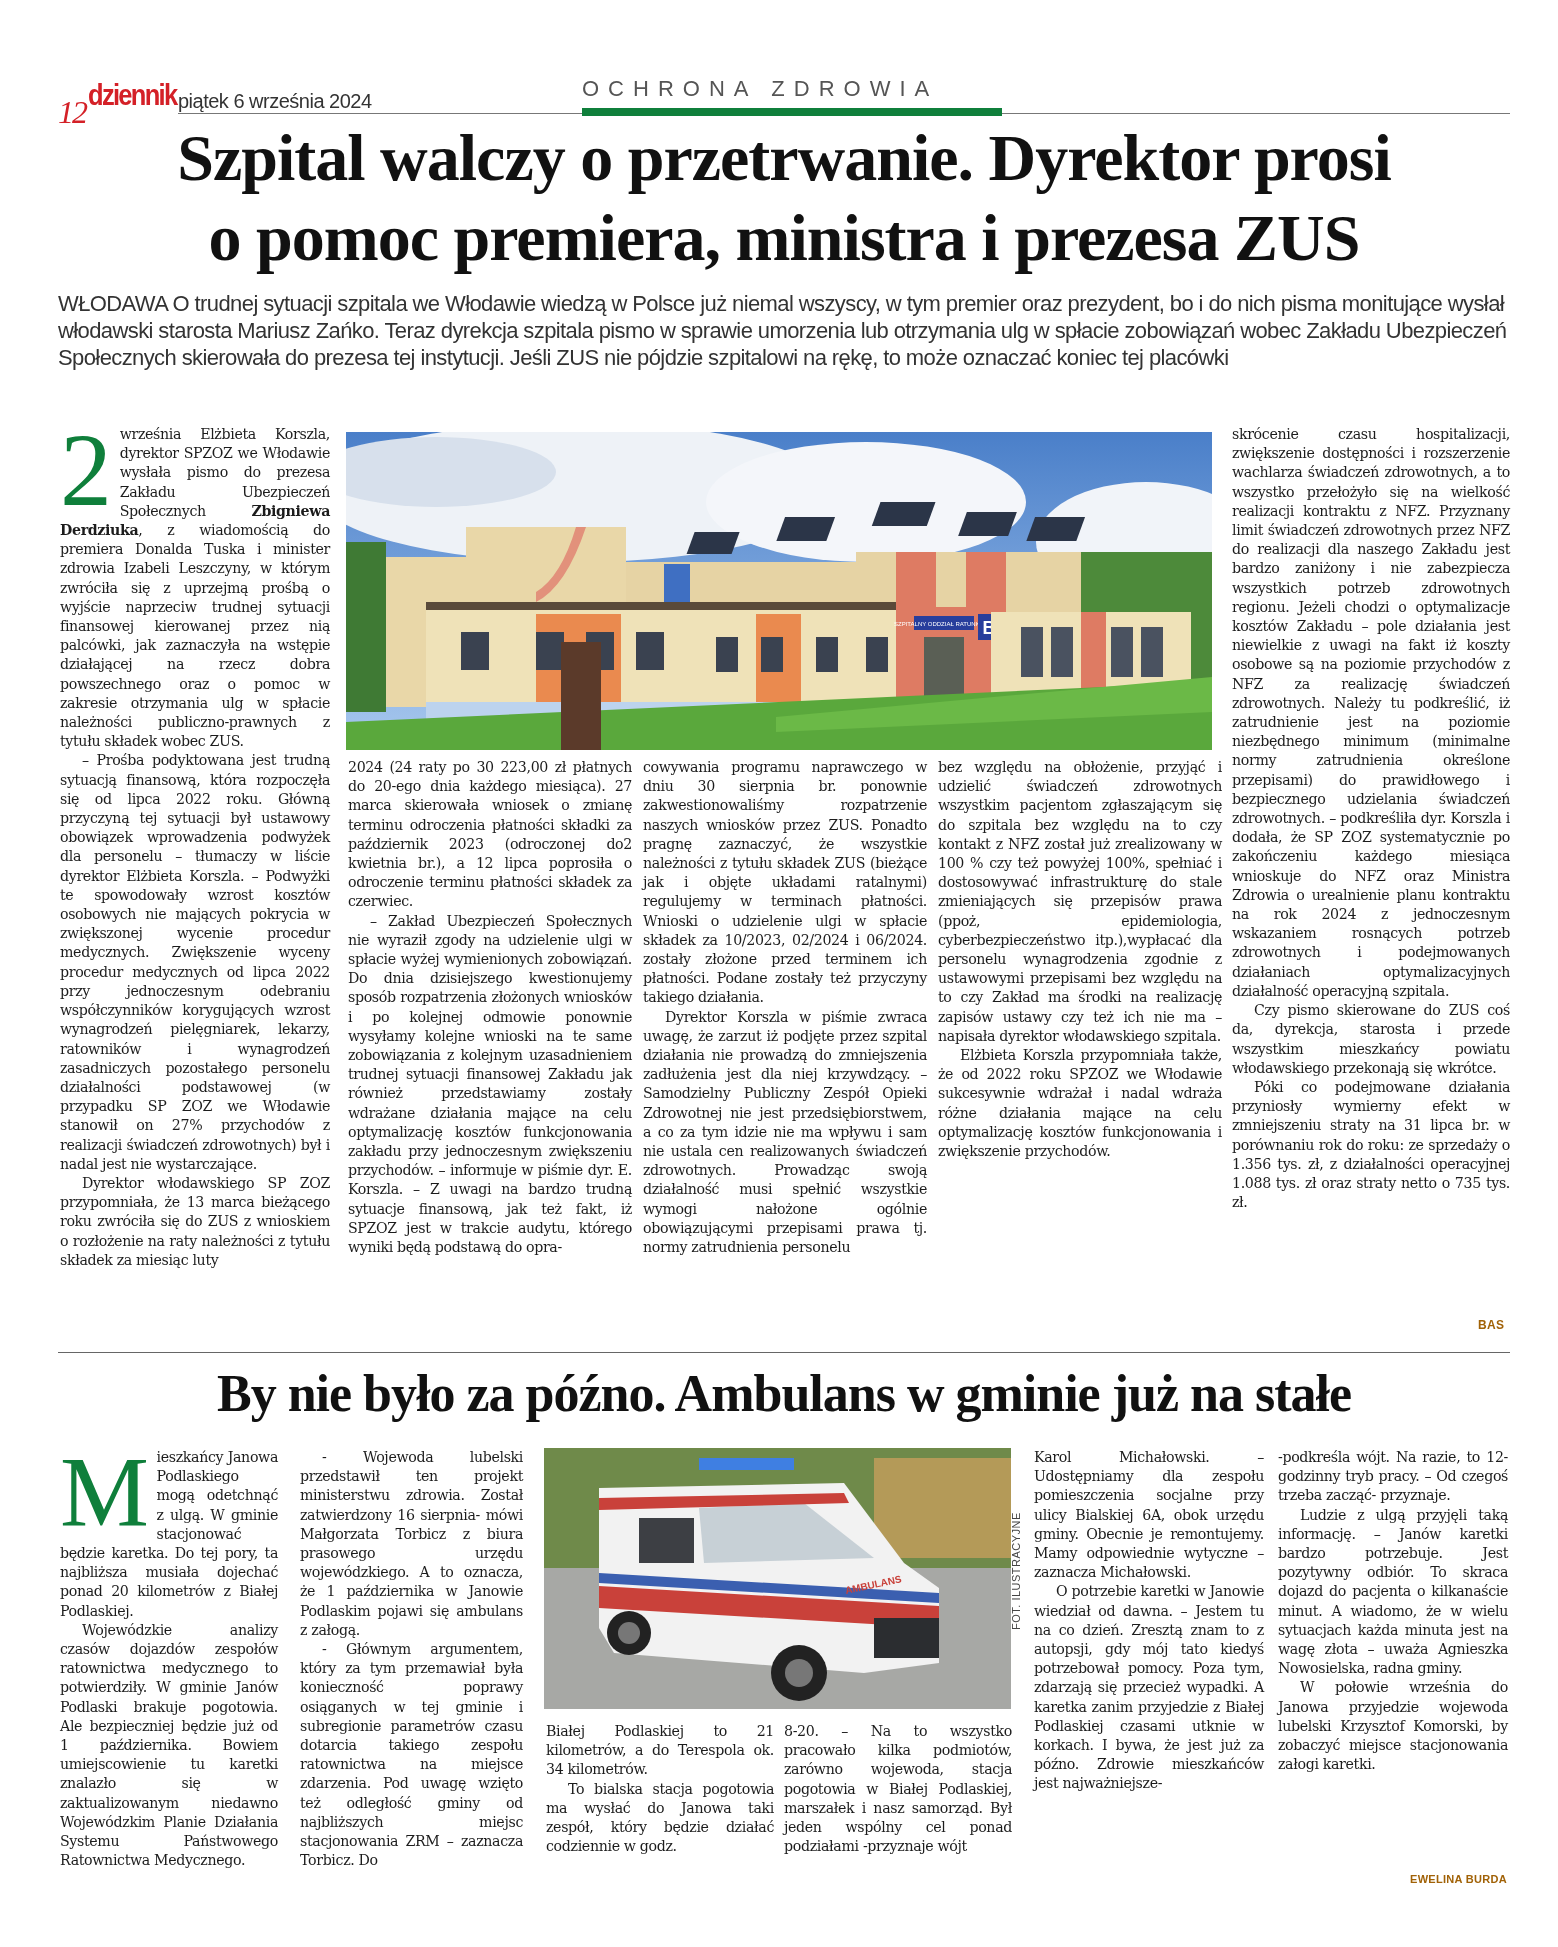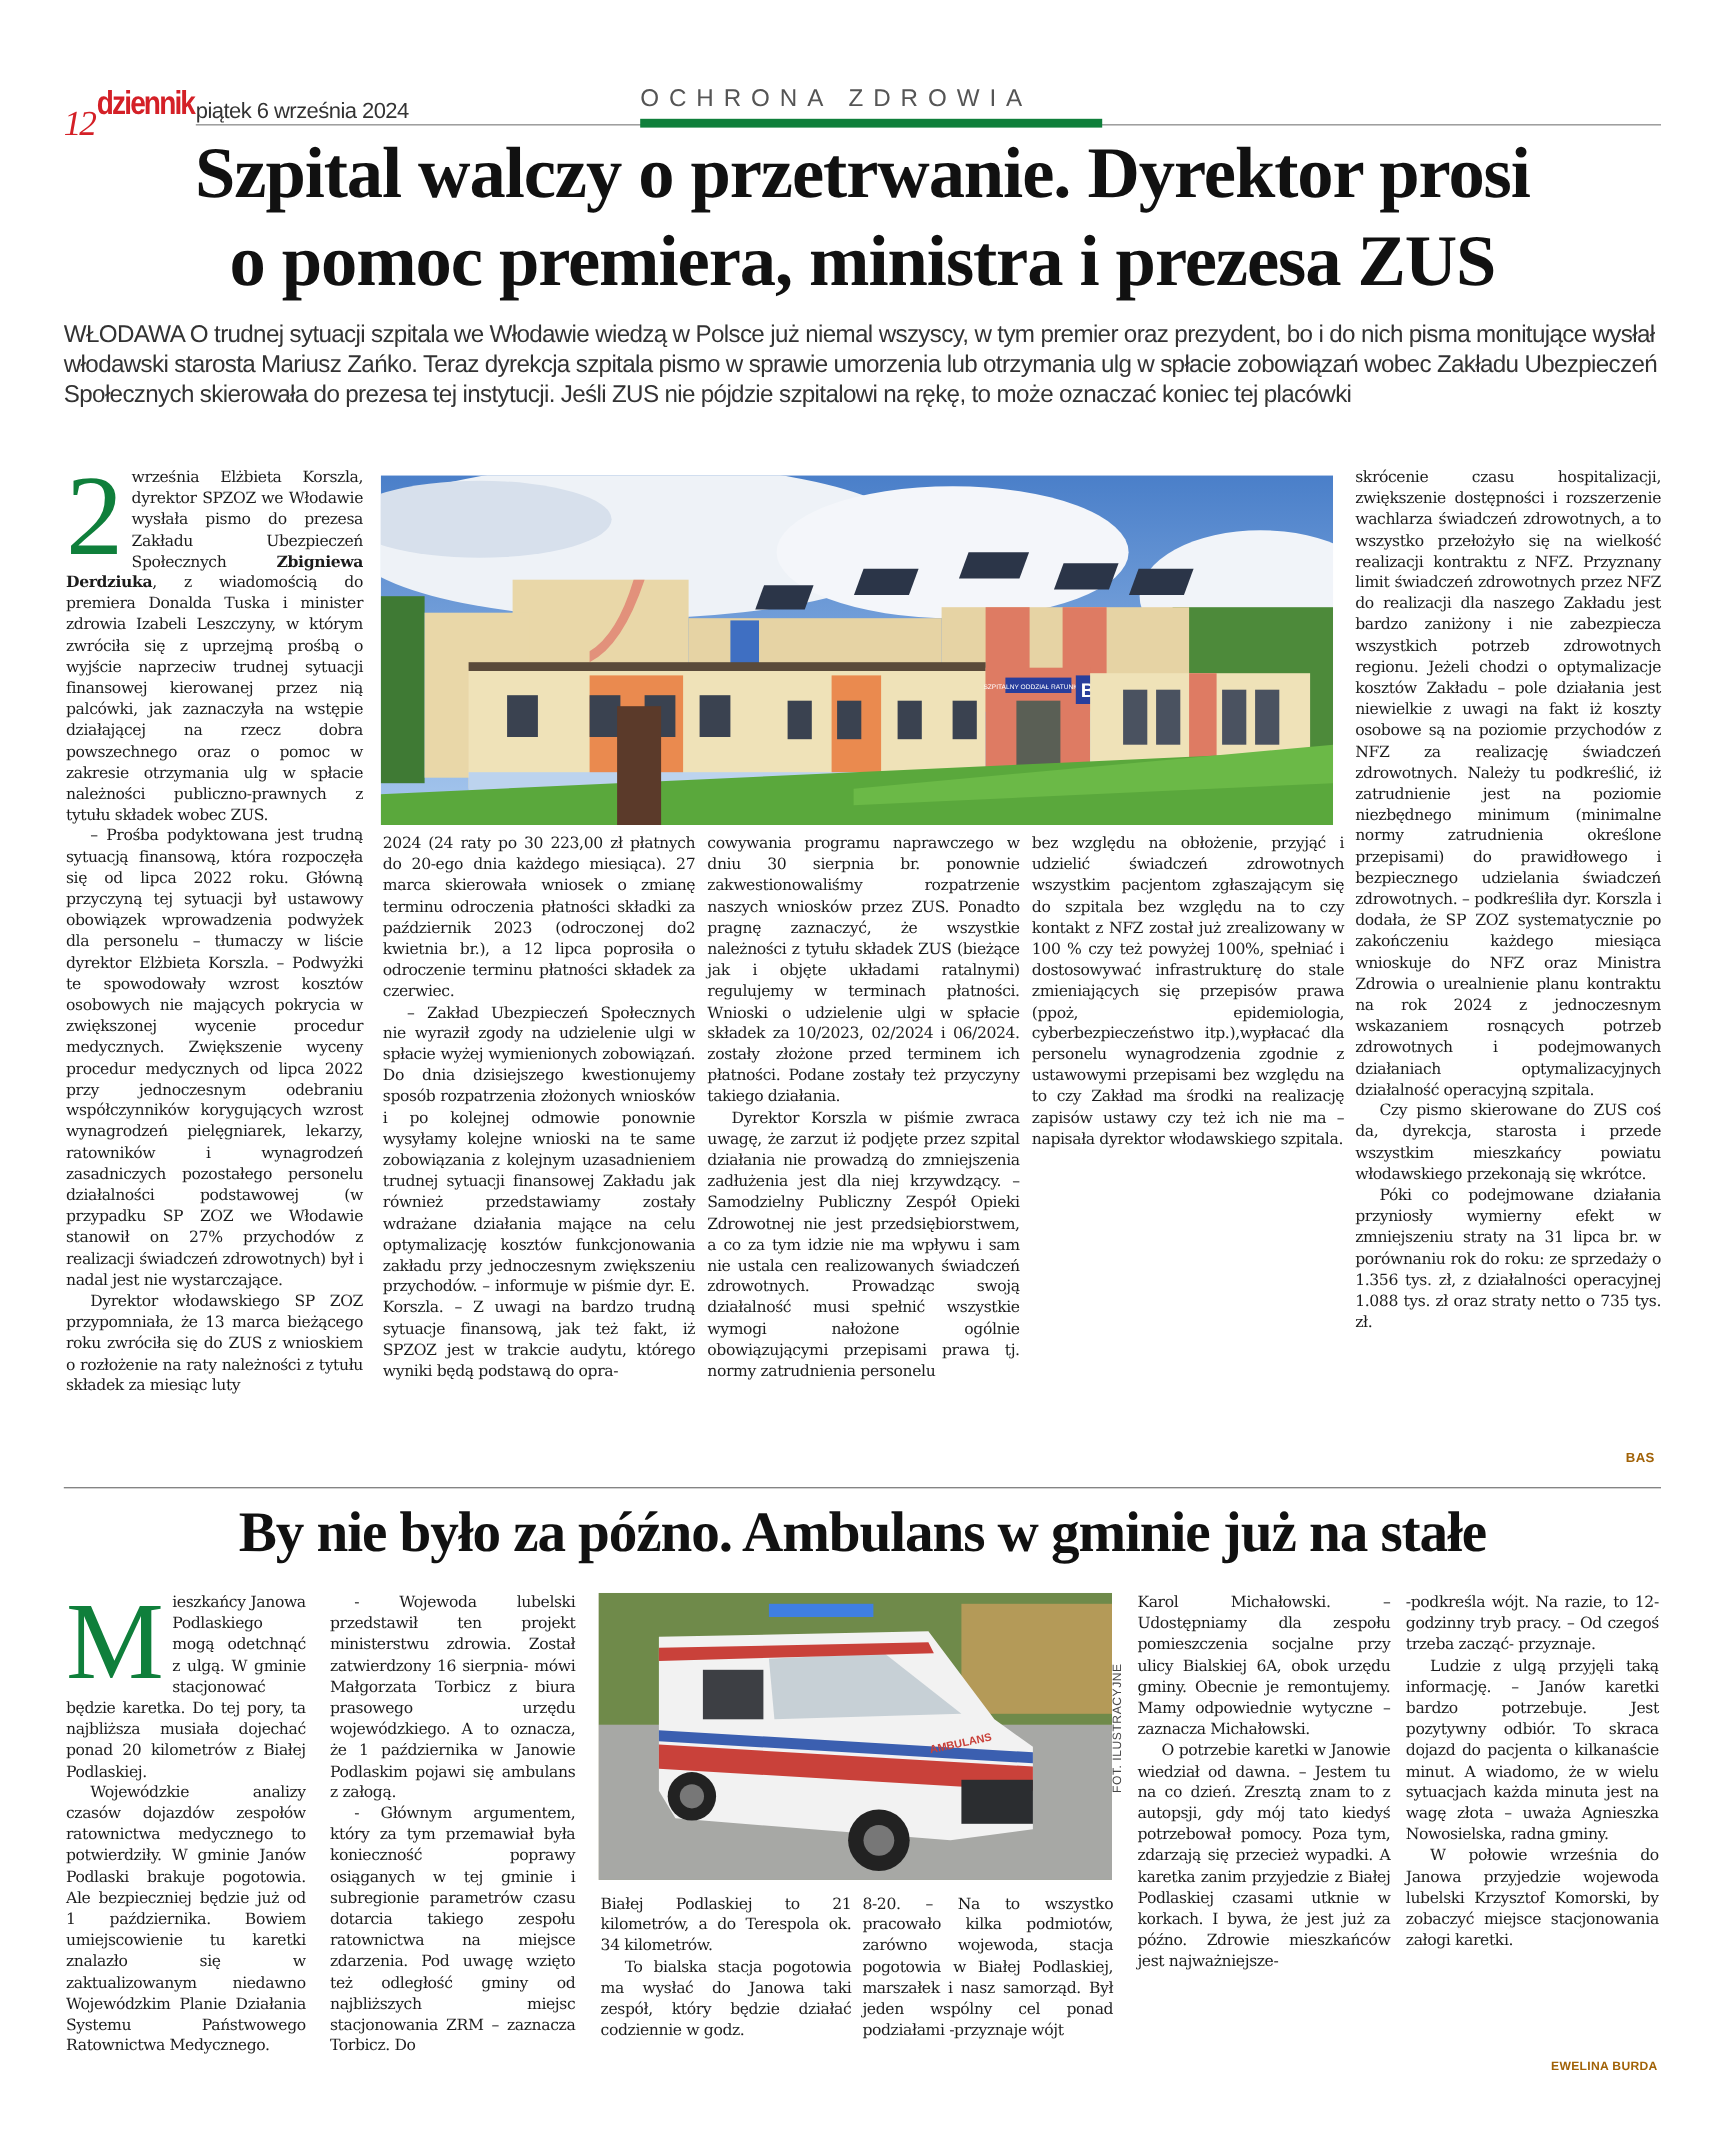--- a/index.html
+++ b/index.html
@@ -137,20 +137,21 @@
   <p>– Zakład Ubezpieczeń Społecznych nie wyraził zgody na udzielenie ulgi w spłacie wyżej wymienionych zobowiązań. Do dnia dzisiejszego kwestionujemy sposób rozpatrzenia złożonych wniosków i po kolejnej odmowie ponownie wysyłamy kolejne wnioski na te same zobowiązania z kolejnym uzasadnieniem trudnej sytuacji finansowej Zakładu jak również przedstawiamy zostały wdrażane działania mające na celu optymalizację kosztów funkcjonowania zakładu przy jednoczesnym zwiększeniu przychodów. – informuje w piśmie dyr. E. Korszla. – Z uwagi na bardzo trudną sytuacje finansową, jak też fakt, iż SPZOZ jest w trakcie audytu, którego wyniki będą podstawą do opra-</p>
 </div>
 
 <div class="col" style="left:643px; top:758px; width:284px;">
   <p class="noindent">cowywania programu naprawczego w dniu 30 sierpnia br. ponownie zakwestionowaliśmy rozpatrzenie naszych wniosków przez ZUS. Ponadto pragnę zaznaczyć, że wszystkie należności z tytułu składek ZUS (bieżące jak i objęte układami ratalnymi) regulujemy w terminach płatności. Wnioski o udzielenie ulgi w spłacie składek za 10/2023, 02/2024 i 06/2024. zostały złożone przed terminem ich płatności. Podane zostały też przyczyny takiego działania.</p>
   <p>Dyrektor Korszla w piśmie zwraca uwagę, że zarzut iż podjęte przez szpital działania nie prowadzą do zmniejszenia zadłużenia jest dla niej krzywdzący. – Samodzielny Publiczny Zespół Opieki Zdrowotnej nie jest przedsiębiorstwem, a co za tym idzie nie ma wpływu i sam nie ustala cen realizowanych świadczeń zdrowotnych. Prowadząc swoją działalność musi spełnić wszystkie wymogi nałożone ogólnie obowiązującymi przepisami prawa tj. normy zatrudnienia personelu</p>
 </div>
 
 <div class="col" style="left:938px; top:758px; width:284px;">
   <p class="noindent">bez względu na obłożenie, przyjąć i udzielić świadczeń zdrowotnych wszystkim pacjentom zgłaszającym się do szpitala bez względu na to czy kontakt z NFZ został już zrealizowany w 100 % czy też powyżej 100%, spełniać i dostosowywać infrastrukturę do stale zmieniających się przepisów prawa (ppoż, epidemiologia, cyberbezpieczeństwo itp.),wypłacać dla personelu wynagrodzenia zgodnie z ustawowymi przepisami bez względu na to czy Zakład ma środki na realizację zapisów ustawy czy też ich nie ma – napisała dyrektor włodawskiego szpitala.</p>
+  <p>Elżbieta Korszla przypomniała także, że od 2022 roku SPZOZ we Włodawie sukcesywnie wdrażał i nadal wdraża różne działania mające na celu optymalizację kosztów funkcjonowania i zwiększenie przychodów.</p>
 </div>
 
 <div class="col" style="left:1232px; top:425px; width:278px;">
   <p class="noindent">skrócenie czasu hospitalizacji, zwiększenie dostępności i rozszerzenie wachlarza świadczeń zdrowotnych, a to wszystko przełożyło się na wielkość realizacji kontraktu z NFZ. Przyznany limit świadczeń zdrowotnych przez NFZ do realizacji dla naszego Zakładu jest bardzo zaniżony i nie zabezpiecza wszystkich potrzeb zdrowotnych regionu. Jeżeli chodzi o optymalizacje kosztów Zakładu – pole działania jest niewielkie z uwagi na fakt iż koszty osobowe są na poziomie przychodów z NFZ za realizację świadczeń zdrowotnych. Należy tu podkreślić, iż zatrudnienie jest na poziomie niezbędnego minimum (minimalne normy zatrudnienia określone przepisami) do prawidłowego i bezpiecznego udzielania świadczeń zdrowotnych. – podkreśliła dyr. Korszla i dodała, że SP ZOZ systematycznie po zakończeniu każdego miesiąca wnioskuje do NFZ oraz Ministra Zdrowia o urealnienie planu kontraktu na rok 2024 z jednoczesnym wskazaniem rosnących potrzeb zdrowotnych i podejmowanych działaniach optymalizacyjnych działalność operacyjną szpitala.</p>
   <p>Czy pismo skierowane do ZUS coś da, dyrekcja, starosta i przede wszystkim mieszkańcy powiatu włodawskiego przekonają się wkrótce.</p>
   <p>Póki co podejmowane działania przyniosły wymierny efekt w zmniejszeniu straty na 31 lipca br. w porównaniu rok do roku: ze sprzedaży o 1.356 tys. zł, z działalności operacyjnej 1.088 tys. zł oraz straty netto o 735 tys. zł.</p>
 </div>
 <div class="sign" style="left:1478px; top:1318px;">BAS</div>
 
 <div class="divider"></div>

